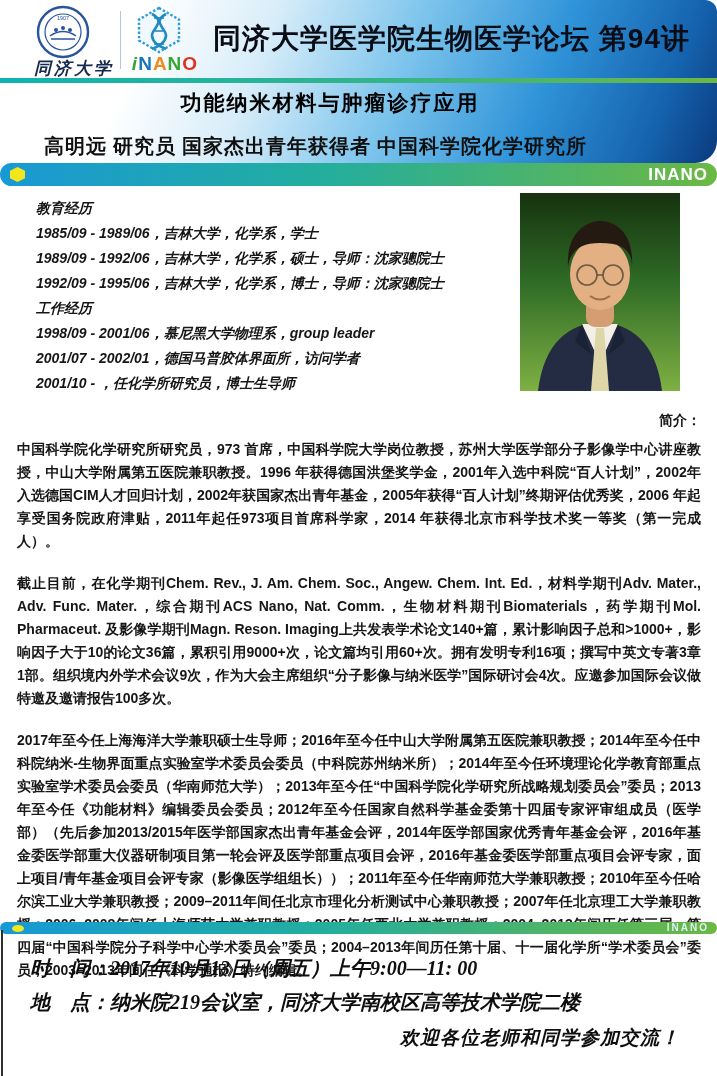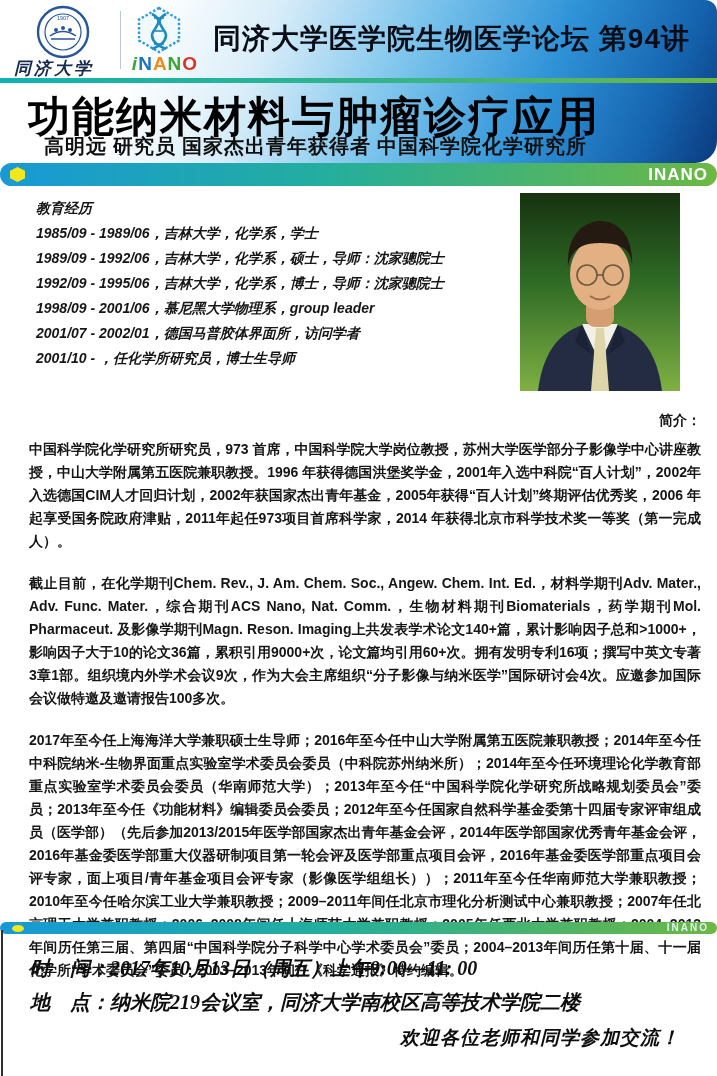--- a/index.html
+++ b/index.html
@@ -7,30 +7,30 @@
         font-family:"Liberation Sans",sans-serif;margin:0 auto;}
 
   
   .hdr{position:absolute;left:0;top:0;width:717px;height:163px;
        background:linear-gradient(112deg,#ffffff 0%,#ffffff 20%,#d8edf9 36%,#7cc4ec 55%,#2f93d8 74%,#1563ae 90%,#0b3a7e 100%);
        border-radius:0 12px 22px 0;}
   .forum-title{position:absolute;left:186px;right:0;top:20px;text-align:center;
        font-size:28px;font-weight:800;color:#0a0c16;letter-spacing:1px;white-space:nowrap;}
   .hdr-divider{position:absolute;left:0;top:78px;width:717px;height:5px;
        background:linear-gradient(90deg,#0fb3b3 0%,#36b489 55%,#6cb843 100%);}
-  .lecture-title{position:absolute;left:0;top:89px;width:628px;text-align:center;
-       font-size:42px;font-weight:800;color:#000;letter-spacing:2px;white-space:nowrap;}
+  .lecture-title{position:absolute;left:16px;top:89px;width:628px;text-align:center;
+       font-size:21px;font-weight:800;color:#000;letter-spacing:2px;white-space:nowrap;}
   .speaker-line{position:absolute;left:0;top:133px;width:631px;text-align:center;
        font-family:"Liberation Serif",serif;font-size:20px;font-weight:600;color:#101010;
        letter-spacing:1px;white-space:nowrap;}
 
   
   .logos{position:absolute;left:14px;top:3px;width:190px;height:76px;}
   .seal{position:absolute;left:22px;top:2px;}
-  .tongji-name{position:absolute;left:0px;top:54px;width:100px;text-align:left;
+  .tongji-name{position:absolute;left:0px;top:54px;width:100px;text-align:right;
        font-size:17px;font-weight:800;font-style:italic;color:#16294e;letter-spacing:3px;white-space:nowrap;}
   .vdiv{position:absolute;left:106px;top:8px;width:1px;height:58px;background:#b9c6d6;}
   .inano-icon{position:absolute;left:122px;top:3px;}
   .inano-word{position:absolute;left:108px;top:50px;width:86px;text-align:center;
        font-size:19px;font-weight:800;letter-spacing:1px;white-space:nowrap;}
   .lt-i{color:#3aa535;font-style:italic;}
   .lt-n1{color:#1b75bb;}
   .lt-a{color:#f08a1d;}
   .lt-n2{color:#3aa535;}
   .lt-o{color:#e0301e;}
@@ -52,21 +52,21 @@
   .resume{position:absolute;left:36px;top:196px;width:478px;
        font-size:14px;font-weight:700;color:#161616;line-height:25px;white-space:nowrap;font-style:italic;}
 
   
   .photo{position:absolute;left:520px;top:193px;width:160px;height:198px;overflow:hidden;}
 
   
   .profile{position:absolute;left:17px;top:409px;width:684px;
        font-size:14px;font-weight:700;color:#161616;line-height:23px;text-align:justify;}
   .profile .heading{margin:0 0 6px 0;text-align:right;}
-  .profile p{margin:0 0 19px 12px;}
+  .profile p{margin:0 0 19px 0;}
 
   
   .event{position:absolute;left:30px;top:951px;width:662px;
        font-family:"Liberation Serif",serif;font-size:20px;font-weight:600;color:#0e0e0e;line-height:34px;}
   .event .row{white-space:nowrap;font-style:italic;}
   .welcome{margin-top:2px;padding-right:12px;text-align:right;
        font-style:italic;font-size:19px;font-weight:700;letter-spacing:1px;}
   .edge-line{position:absolute;left:1px;top:930px;width:2px;height:146px;background:#2f2f2f;}
 </style>
 </head>
@@ -109,20 +109,21 @@
   <div class="brandbar top">
     <span class="hex"></span>
     <span class="brand">INANO</span>
   </div>
 
   <section class="resume">
     <div>教育经历</div>
     <div>1985/09 - 1989/06，吉林大学，化学系，学士</div>
     <div>1989/09 - 1992/06，吉林大学，化学系，硕士，导师：沈家骢院士</div>
     <div>1992/09 - 1995/06，吉林大学，化学系，博士，导师：沈家骢院士</div>
+    <div>工作经历</div>
     <div>1998/09 - 2001/06，慕尼黑大学物理系，group leader</div>
     <div>2001/07 - 2002/01，德国马普胶体界面所，访问学者</div>
     <div>2001/10 - ，任化学所研究员，博士生导师</div>
   </section>
 
   <div class="photo">
     <svg width="160" height="198" viewBox="0 0 160 198">
       <defs>
         <linearGradient id="pg" x1="0" y1="0" x2="0" y2="1">
           <stop offset="0" stop-color="#16320f"></stop>

